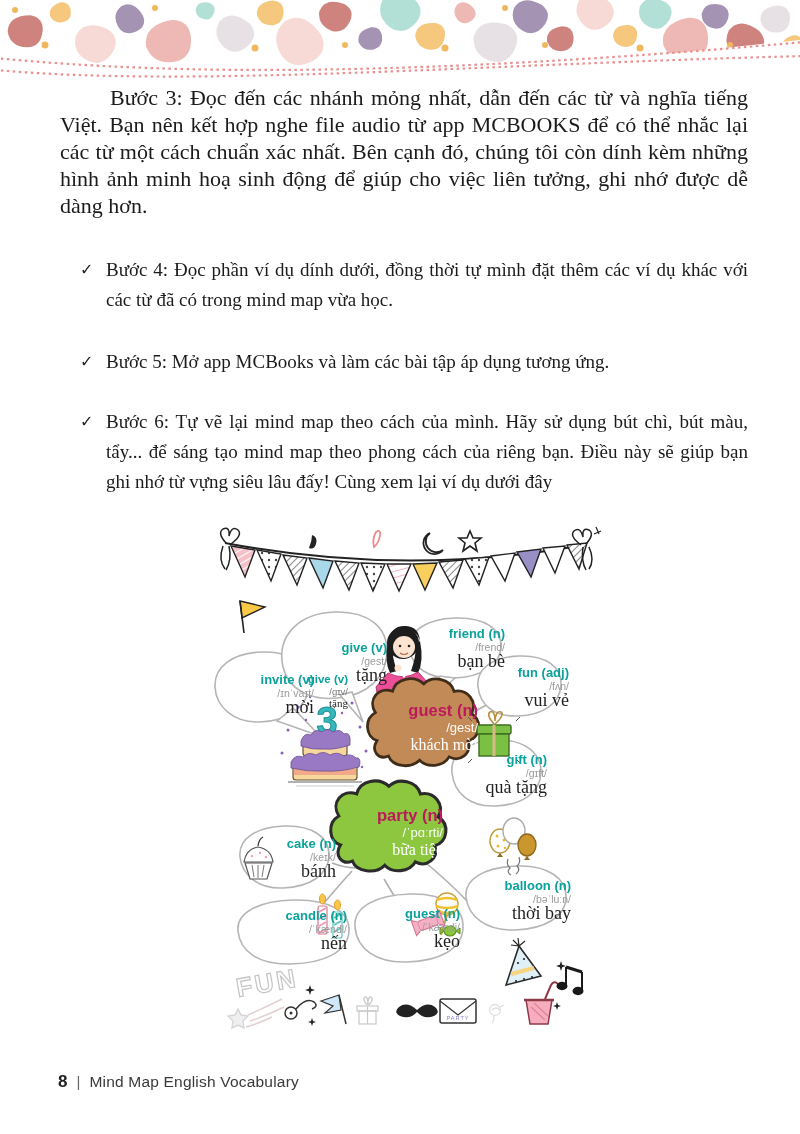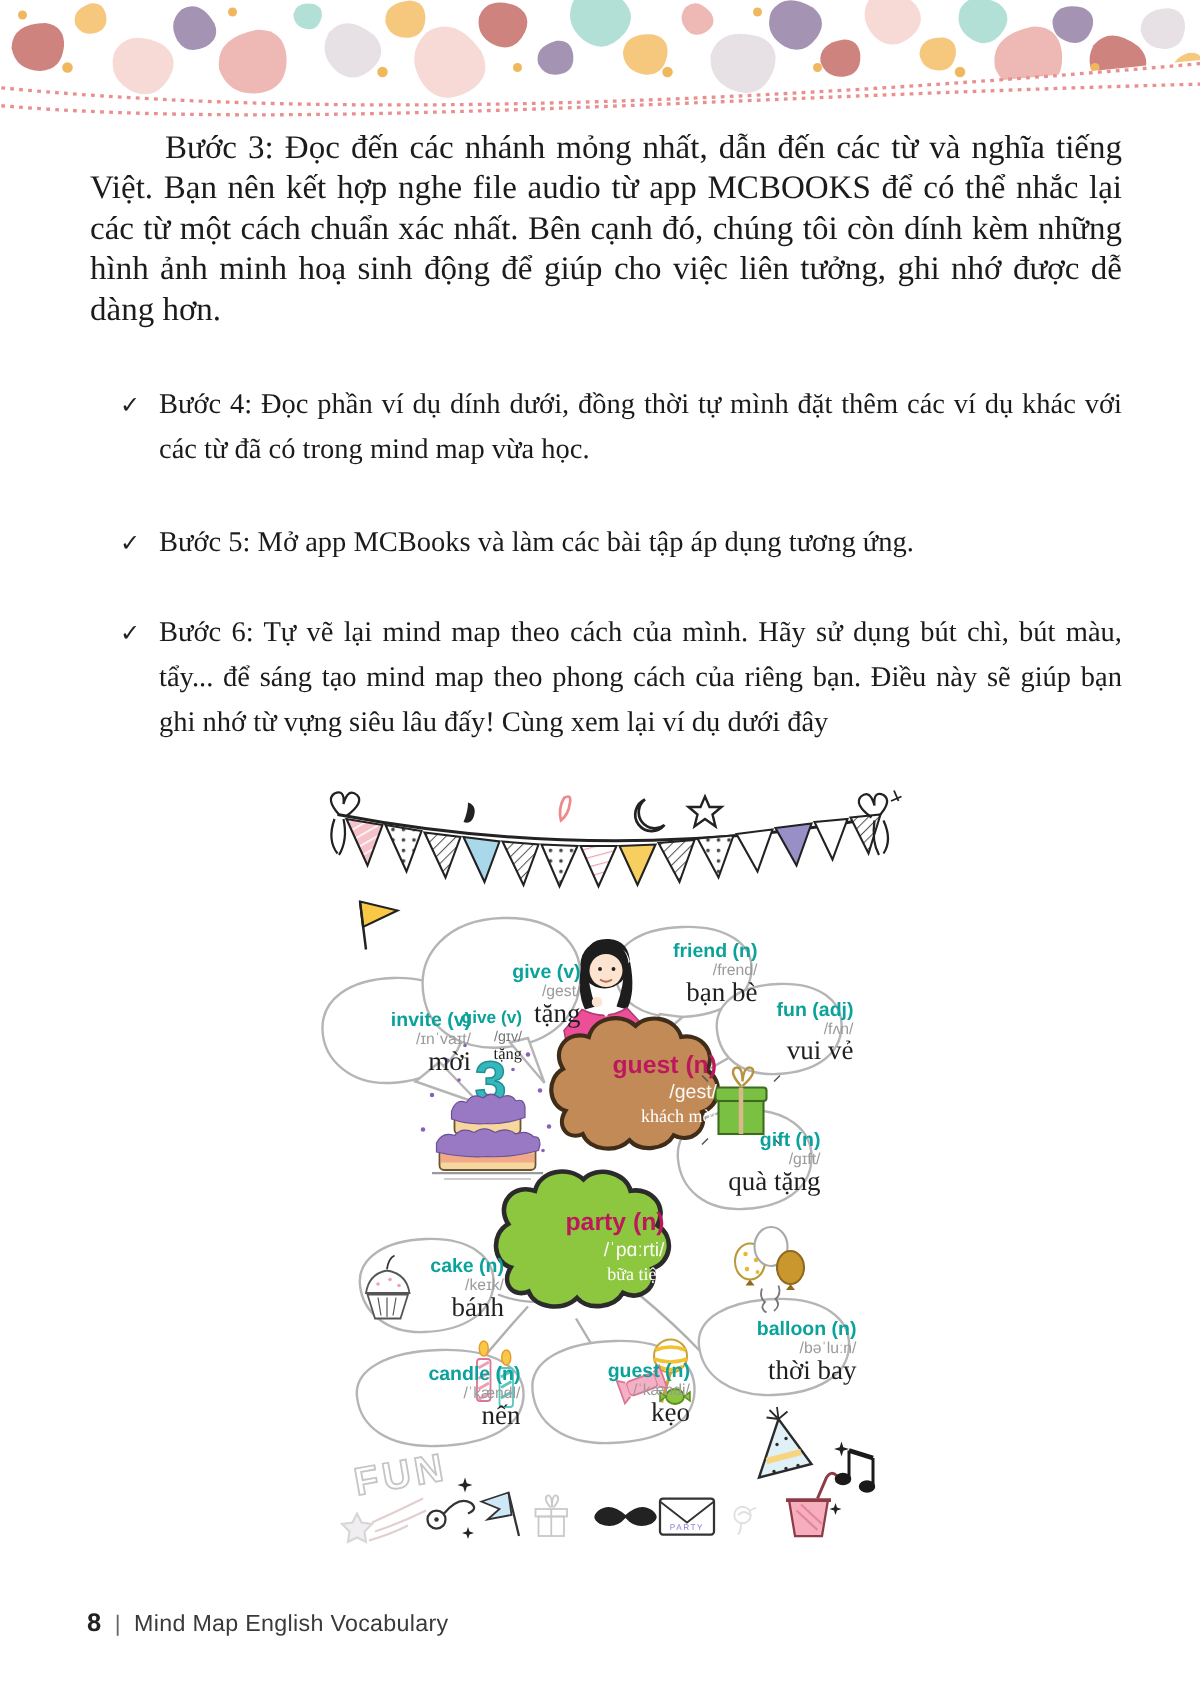--- a/index.html
+++ b/index.html
@@ -14,21 +14,21 @@
   .bullet p{margin:0;flex:1;font-size:19px;line-height:30px;text-align:justify;}
   .b4{margin-top:36px;} .b5{margin-top:32px;} .b6{margin-top:30px;}
   .mindmap{position:absolute;top:515px;left:0;width:800px;height:560px;}
   .mindmap svg{position:absolute;top:0;left:0;}
   .node{position:absolute;text-align:right;font-family:"Liberation Sans","DejaVu Sans",sans-serif;}
   .node .w{color:#0aa29a;font-weight:bold;font-size:13px;line-height:15px;}
   .node .p{color:#9b9b9b;font-size:10.5px;line-height:13px;}
   .node .m{color:#1f1f1f;font-size:18px;line-height:15px;font-family:"Liberation Serif","DejaVu Serif",serif;}
   .node.big .w{color:#be185d;font-size:16.5px;line-height:19px;}
   .node.big .p{color:rgba(255,255,255,0.95);font-size:13px;line-height:16px;}
-  .node.big .m{color:#ffffff;font-size:12px;line-height:17px;}
+  .node.big .m{color:#ffffff;font-size:16px;line-height:17px;}
   .node.tiny .w{font-size:11.5px;line-height:13px;}
   .node.tiny .p{color:#777;font-size:9.5px;line-height:11px;}
   .node.tiny .m{font-size:11px;line-height:12px;}
   .footer{position:absolute;top:1072px;left:58px;display:flex;align-items:baseline;gap:9px;
           font-family:"Liberation Sans","DejaVu Sans",sans-serif;color:#333;}
   .footer .num{font-weight:bold;font-size:17px;color:#222;}
   .footer .sep{font-size:15px;color:#666;}
   .footer .title{font-size:15.5px;letter-spacing:0.2px;color:#3a3a3a;}
 </style>
 </head>

